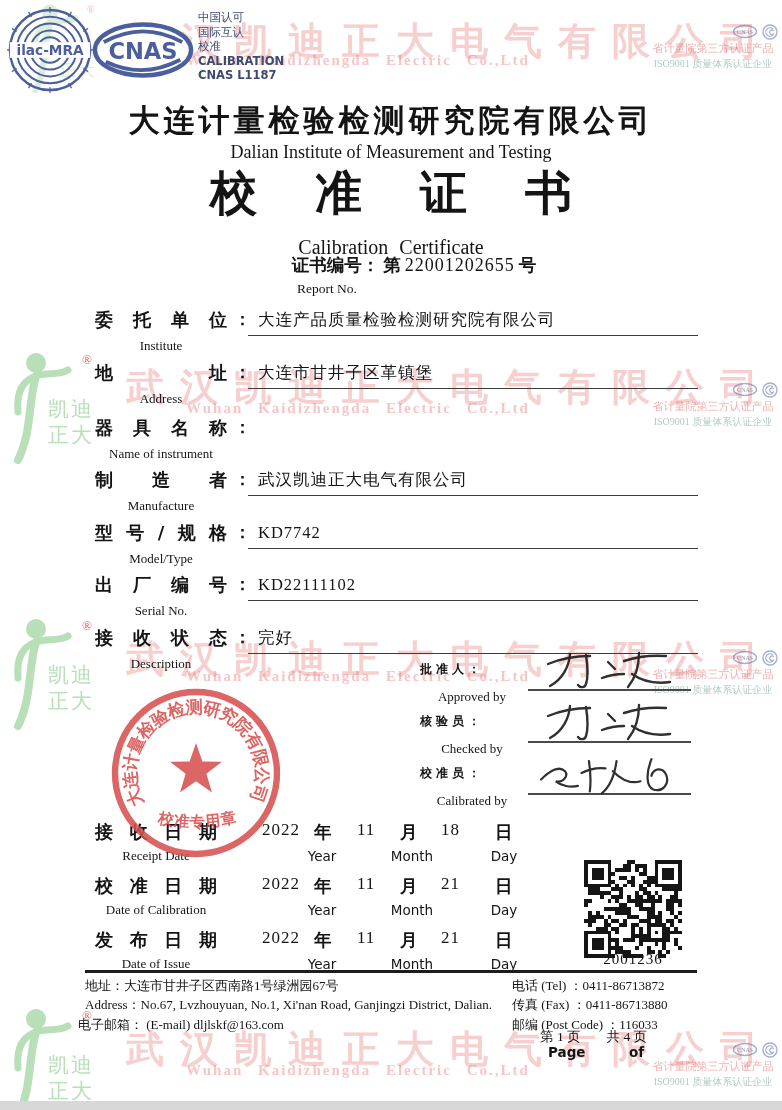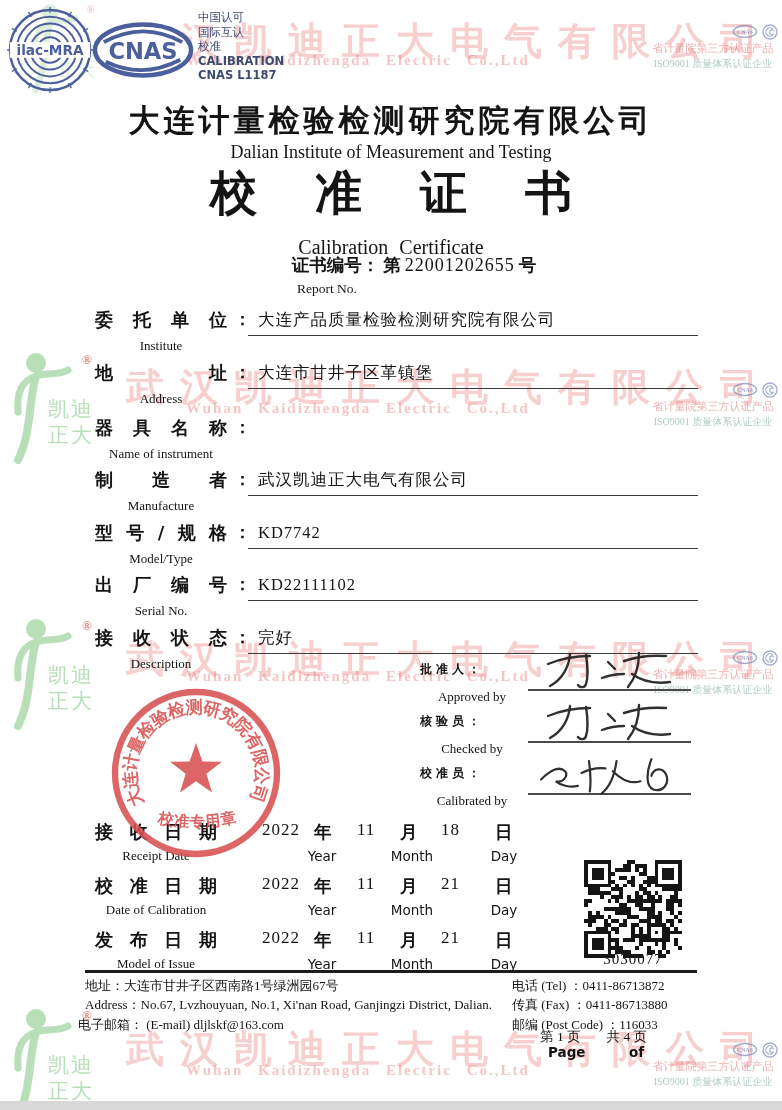--- a/index.html
+++ b/index.html
@@ -351,21 +351,21 @@
     <span class="d-val" style="left:357px">11</span>
     <span class="d-unit" style="left:400px">月</span>
     <span class="d-val" style="left:441px">21</span>
     <span class="d-unit" style="left:495px">日</span>
     <span class="d-sub" style="left:300px;width:44px">Year</span>
     <span class="d-sub" style="left:387px;width:50px">Month</span>
     <span class="d-sub" style="left:482px;width:44px">Day</span>
   </div>
   <div class="daterow" style="top:928px">
     <span class="d-cn">发布日期</span>
-    <span class="d-en">Model of Issue</span>
+    <span class="d-en">Date of Issue</span>
     <span class="d-val" style="left:262px">2022</span>
     <span class="d-unit" style="left:314px">年</span>
     <span class="d-val" style="left:357px">11</span>
     <span class="d-unit" style="left:400px">月</span>
     <span class="d-val" style="left:441px">21</span>
     <span class="d-unit" style="left:495px">日</span>
     <span class="d-sub" style="left:300px;width:44px">Year</span>
     <span class="d-sub" style="left:387px;width:50px">Month</span>
     <span class="d-sub" style="left:482px;width:44px">Day</span>
   </div>
@@ -694,21 +694,21 @@
         <rect x="6" y="24" width="1" height="1"></rect>
         <rect x="7" y="24" width="1" height="1"></rect>
         <rect x="10" y="24" width="1" height="1"></rect>
         <rect x="11" y="24" width="1" height="1"></rect>
         <rect x="12" y="24" width="1" height="1"></rect>
         <rect x="13" y="24" width="1" height="1"></rect>
         <rect x="14" y="24" width="1" height="1"></rect>
         <rect x="19" y="24" width="1" height="1"></rect>
         <rect x="20" y="24" width="1" height="1"></rect>
       </svg></div>
-  <div class="qr-num">3030077</div>
+  <div class="qr-num">2001236</div>
 
   <div class="stamp">
     <svg width="182" height="182" viewBox="0 0 200 200">
       <defs>
         <path id="ringPath" d="M 42.8,133 A 66,66 0 1 1 157.2,133" fill="none"></path>
         <path id="botPath" d="M 48,152 Q 100,167 152,152" fill="none"></path>
       </defs>
       <circle cx="100" cy="100" r="89" fill="none" stroke="currentColor" stroke-width="7"></circle>
       <polygon points="100,67 107.05,87.3 128.5,87.7 111.4,100.7 117.6,121.3 100,109 82.4,121.3 88.6,100.7 71.5,87.7 92.95,87.3" fill="currentColor"></polygon>
       <text font-size="19" font-weight="700" fill="currentColor" font-family="DejaVu Sans, Liberation Sans, sans-serif">

